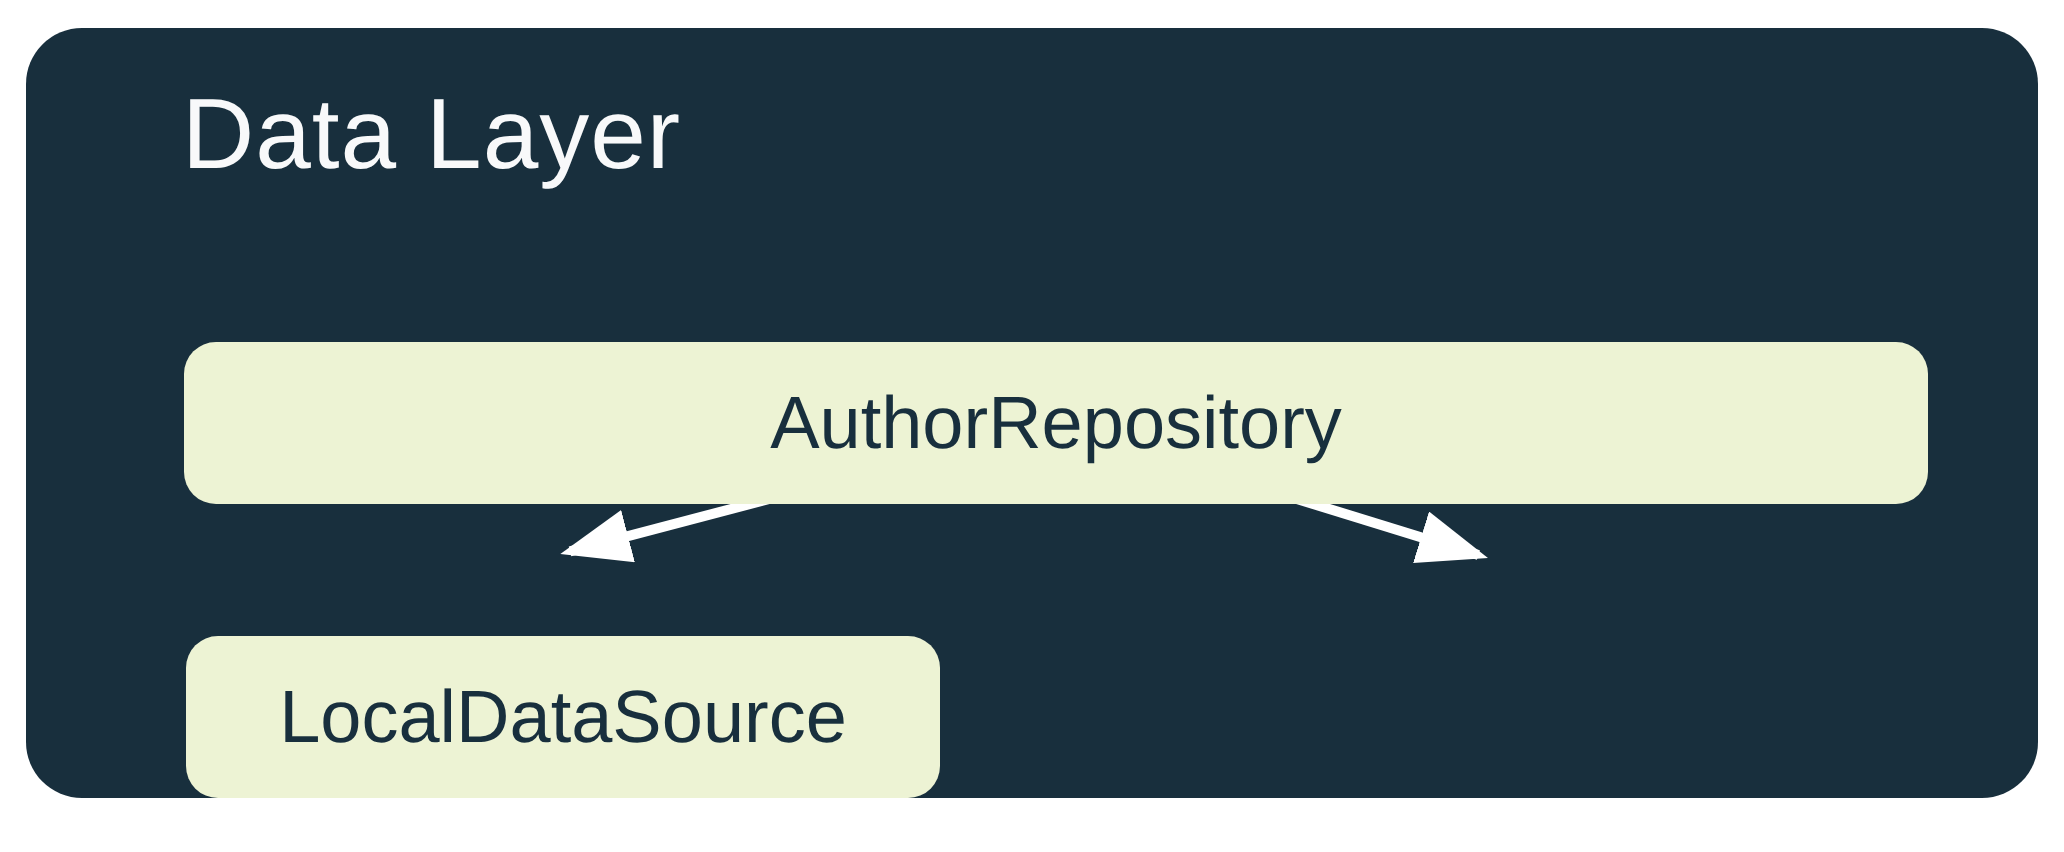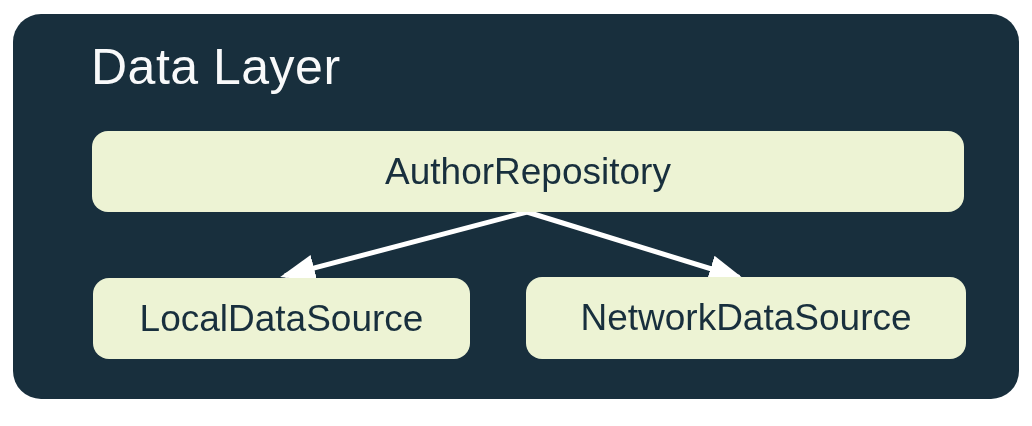--- a/index.html
+++ b/index.html
@@ -46,20 +46,21 @@
     position: absolute;
     background: var(--node-bg);
     border-radius: 16px;
     display: flex;
     align-items: center;
     justify-content: center;
     font-size: 37px;
     font-weight: 400;
     color: var(--node-text);
     white-space: nowrap;
+    margin-top: 40px;
   }
   .node-repository { left: 79px;  top: 117px; width: 872px; height: 81px; }
   .node-local      { left: 80px;  top: 264px; width: 377px; height: 81px; justify-content: center; }
   .node-network    { left: 513px; top: 263px; width: 440px; height: 82px; }
   .arrows-layer {
     position: absolute;
     left: 0;
     top: 0;
     width: 1006px;
     height: 398px;
@@ -92,18 +93,15 @@
     </svg>
 
     <div class="node node-repository">
       <span>AuthorRepository</span>
     </div>
 
     <div class="node node-local">
       <span>LocalDataSource</span>
     </div>
 
-    <div class="node node-network">
-      <span>NetworkDataSource</span>
-    </div>
 
   </div>
 </div>
 
 </body></html>

